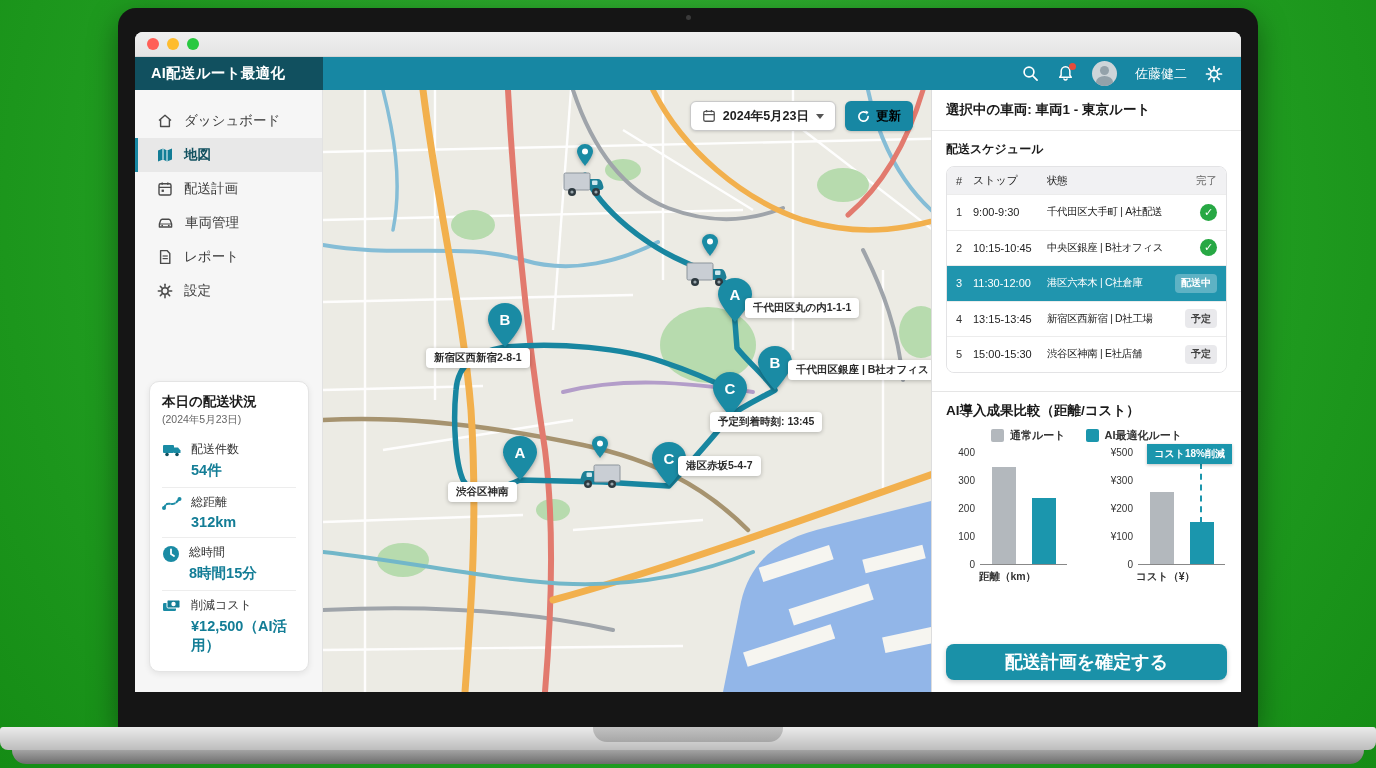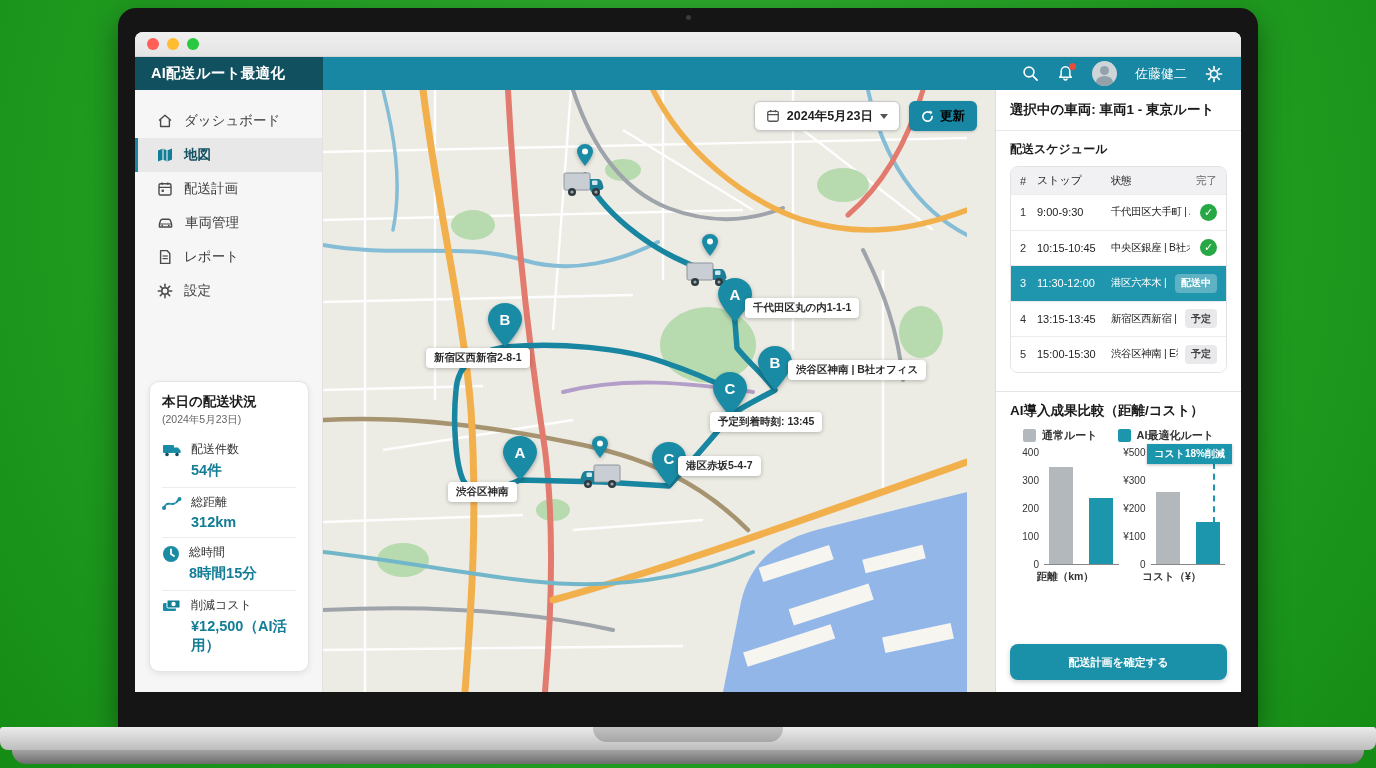--- a/index.html
+++ b/index.html
@@ -71,21 +71,21 @@
     box-shadow:0 1px 3px rgba(0,0,0,.15); }
   .caret { width:0; height:0; border-left:4.5px solid transparent; border-right:4.5px solid transparent; border-top:5px solid #555; }
   .refresh-btn { background:#1787a3; color:#000000; border-radius:6px; height:30px; display:flex;
     align-items:center; gap:6px; padding:0 12px; font-size:12.5px; font-weight:bold; box-shadow:0 1px 3px rgba(0,0,0,.2); }
   .map-controls { position:absolute; top:62px; right:15px; display:flex; flex-direction:column; gap:7px; z-index:6; }
   .map-ctl { width:46px; height:45px; background:#fff; border-radius:9px; box-shadow:0 1px 4px rgba(0,0,0,.2);
     display:flex; flex-direction:column; align-items:center; justify-content:center; gap:2px; }
   .map-ctl span { font-size:9.5px; color:#222; font-weight:bold; }
 
   
-  .panel { width:246px; background:#fff; border-left:1px solid #ddd; display:flex; flex-direction:column; }
+  .panel { width:310px; background:#fff; border-left:1px solid #ddd; display:flex; flex-direction:column; }
   .panel-header { padding:11px 14px; font-size:13.5px; font-weight:bold; color:#1a1a1a; border-bottom:1px solid #e8e8e8; }
   .sched { padding:10px 14px 12px; }
   .sched-title { font-size:12px; font-weight:bold; color:#1a1a1a; margin-bottom:8px; }
   .sched-table { border:1px solid #e3e3e5; border-radius:8px; overflow:hidden; background:#fdfdfd; }
   .sched-head { display:flex; align-items:center; background:#f1f1f3; padding:6px 9px; gap:7px;
     font-size:10.5px; color:#666; }
   .sched-row { display:flex; align-items:center; padding:0 9px; gap:7px; height:35.5px; border-top:1px solid #ececec; background:#fff; }
   .c-num { width:10px; font-size:11px; color:#333; flex:0 0 auto; }
   .c-time { width:67px; font-size:11px; color:#222; flex:0 0 auto; }
   .c-place { flex:1; font-size:10.4px; color:#222; white-space:nowrap; overflow:hidden; letter-spacing:-.3px; }
@@ -109,21 +109,21 @@
   .ytick { position:absolute; right:5px; font-size:10px; color:#333; }
   .plot { position:relative; flex:1; height:112px; border-bottom:1.5px solid #888;
     display:flex; align-items:flex-end; justify-content:center; gap:16px; }
   .bar { width:24px; }
   .xlabel { text-align:center; font-size:10.5px; color:#333; font-weight:bold; margin-top:5px; }
   .anno { position:absolute; top:-9px; right:-7px; background:#1b96ad; color:#fff; font-size:10px;
     font-weight:bold; padding:3px 7px; border-radius:0; box-shadow:0 1px 3px rgba(0,0,0,.25); z-index:3; white-space:nowrap; }
   .anno-dash { position:absolute; border-left:2px dashed #1b96ad; z-index:2; }
   .confirm-wrap { padding:10px 14px 12px; margin-top:auto; }
   .confirm-btn { width:100%; height:36px; background:#1a91a8; color:#fff; border:none; border-radius:8px;
-    font-size:11px; font-weight:bold; font-family:inherit; box-shadow:0 2px 5px rgba(0,0,0,.2); }
+    font-size:18px; font-weight:bold; font-family:inherit; box-shadow:0 2px 5px rgba(0,0,0,.2); }
 </style>
 </head>
 <body>
 
 <div class="bezel">
   <div class="camera"></div>
 </div>
 <div class="deck">
   <div class="notch"></div>
 </div>
@@ -426,21 +426,21 @@
         <path d="M17,0 C26.4,0 34,7 34,16.2 C34,26.5 17,44 17,44 C17,44 0,26.5 0,16.2 C0,7 7.6,0 17,0 Z" fill="#1a8ba4"></path>
         <text x="17" y="22" text-anchor="middle" fill="#fff" font-size="15" font-weight="bold">A</text>
       </svg>
       <svg class="marker" style="left:329px; top:352px" viewBox="0 0 34 44">
         <path d="M17,0 C26.4,0 34,7 34,16.2 C34,26.5 17,44 17,44 C17,44 0,26.5 0,16.2 C0,7 7.6,0 17,0 Z" fill="#1a8ba4"></path>
         <text x="17" y="22" text-anchor="middle" fill="#fff" font-size="15" font-weight="bold">C</text>
       </svg>
 
       <div class="map-label" style="left:422px; top:208px">千代田区丸の内1-1-1</div>
       <div class="map-label" style="left:103px; top:258px">新宿区西新宿2-8-1</div>
-      <div class="map-label" style="left:465px; top:270px">渋谷区神南 | B社オフィス</div>
+      <div class="map-label" style="left:465px; top:270px">千代田区銀座 | B社オフィス</div>
       <div class="map-label" style="left:387px; top:322px">予定到着時刻: 13:45</div>
       <div class="map-label" style="left:125px; top:392px">渋谷区神南</div>
       <div class="map-label" style="left:355px; top:366px">港区赤坂5-4-7</div>
     </div>
 
     <div class="panel">
       <div class="panel-header">選択中の車両: 車両1 - 東京ルート</div>
 
       <div class="sched">
         <div class="sched-title">配送スケジュール</div>

